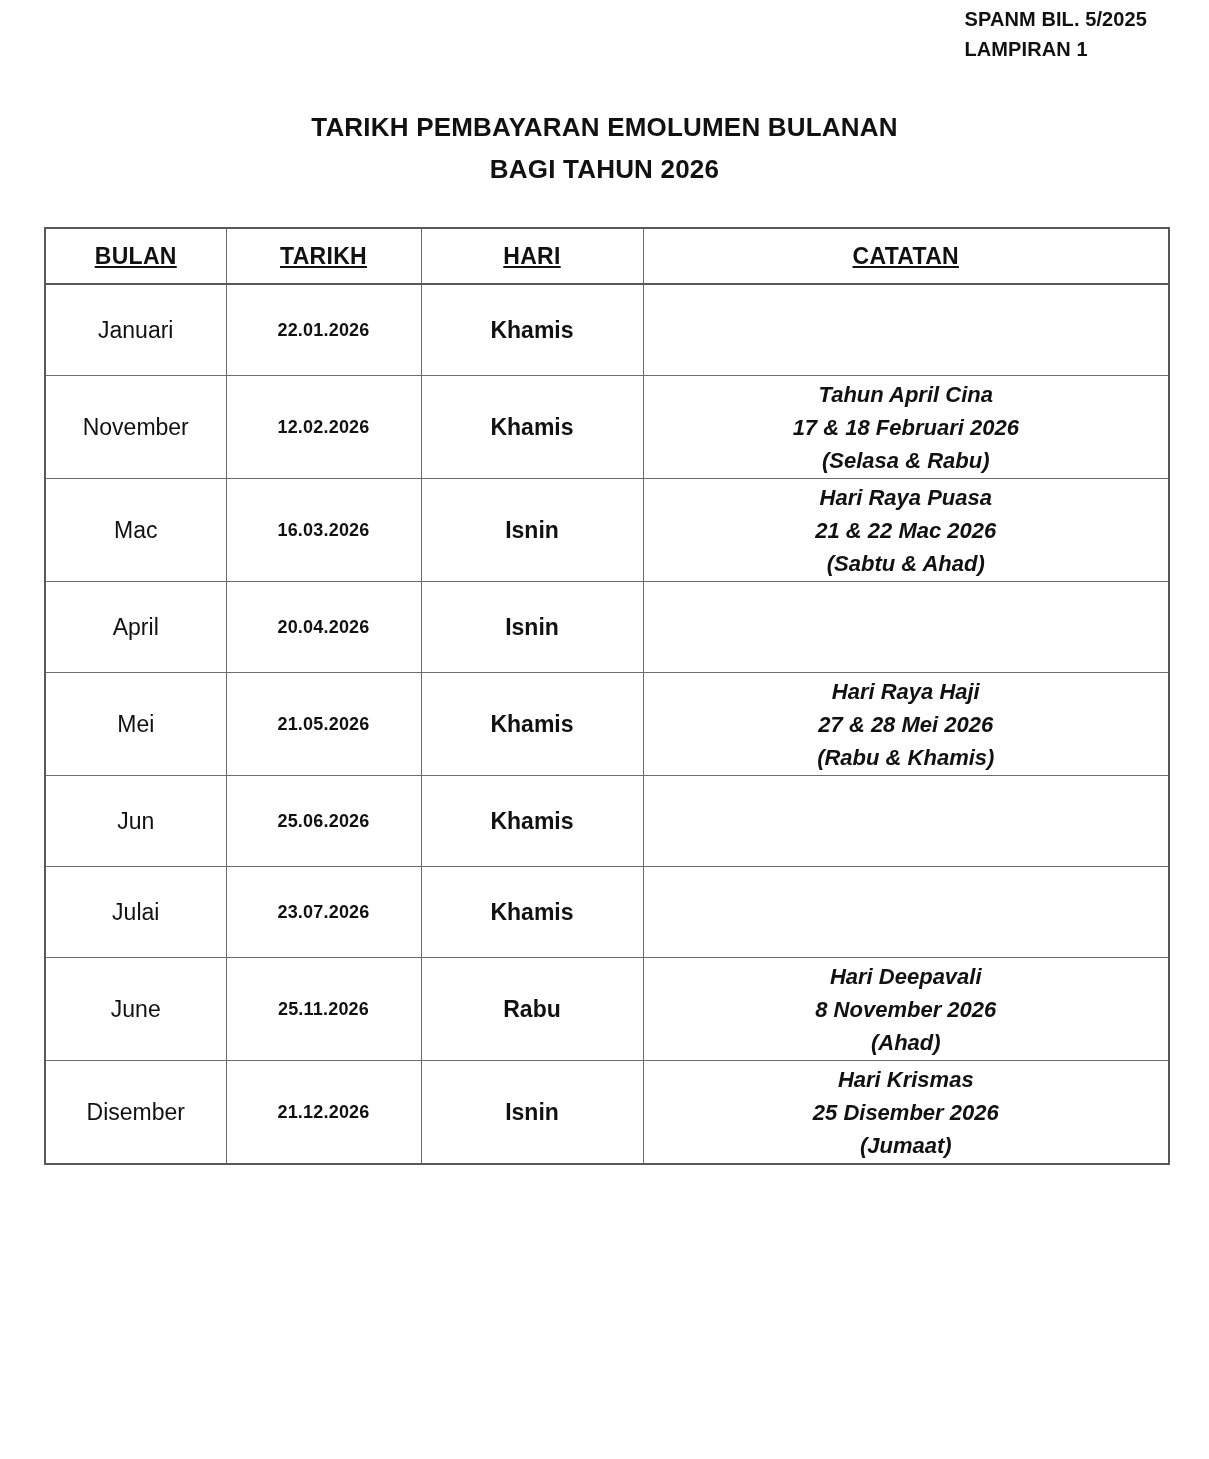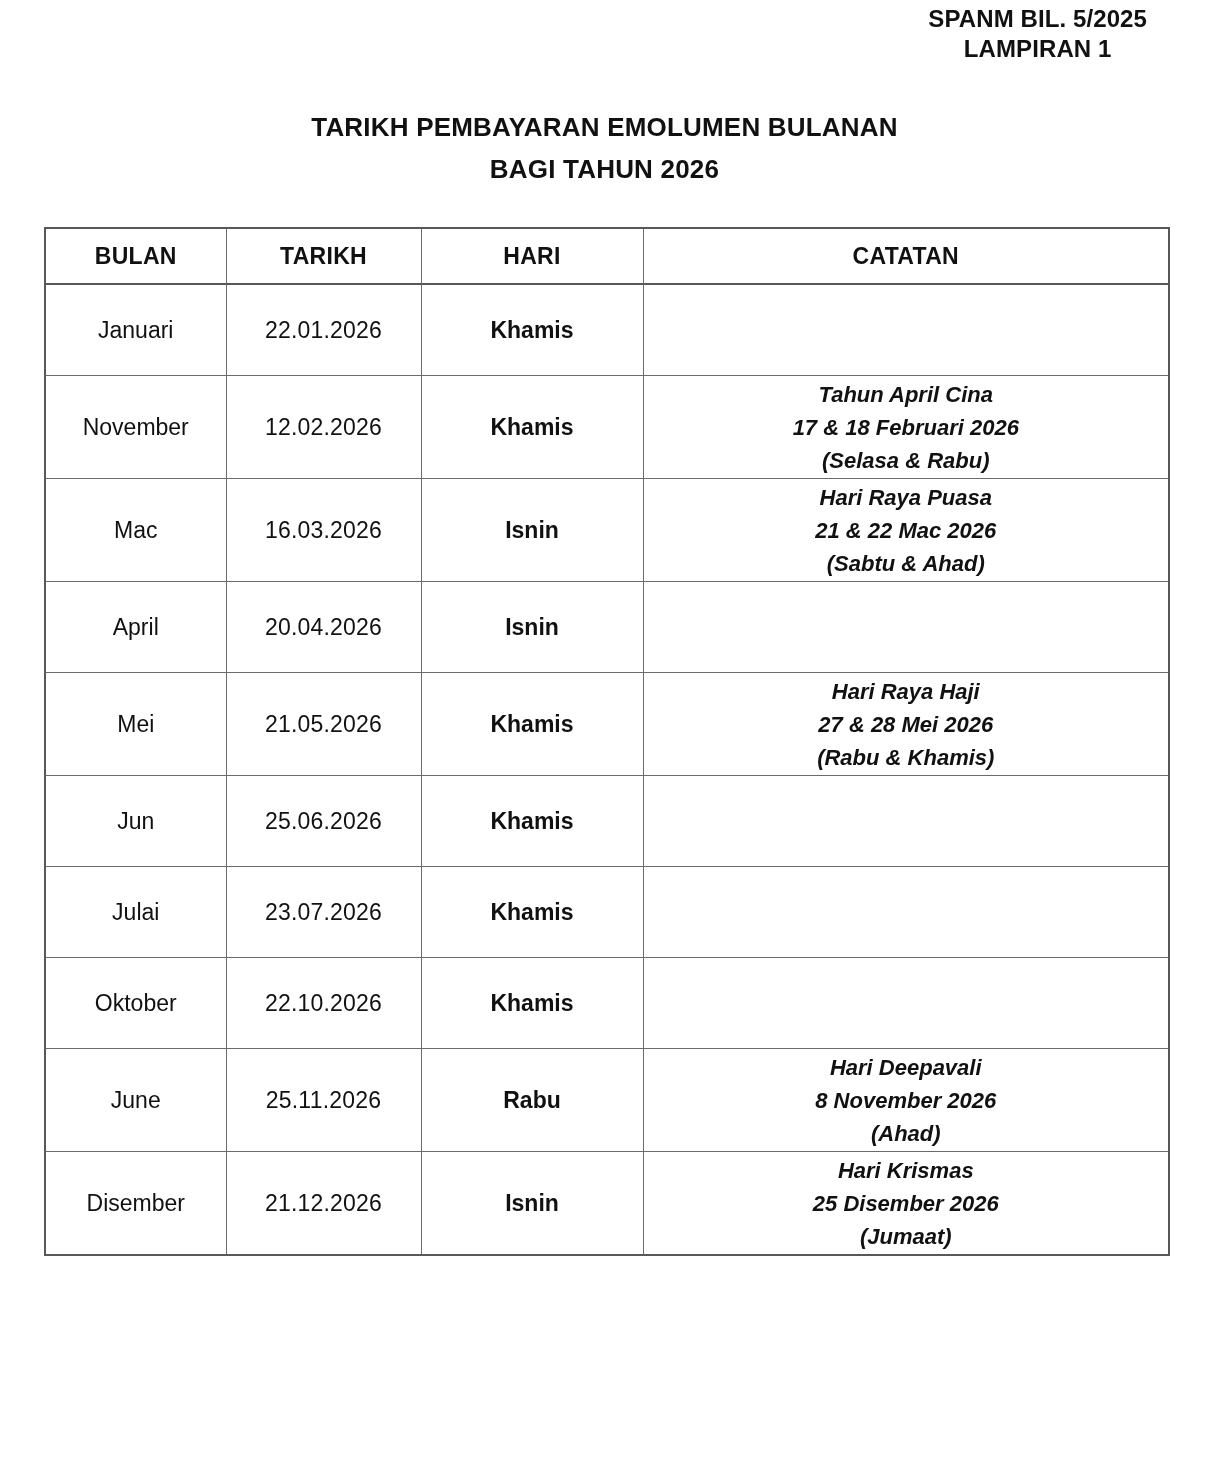--- a/index.html
+++ b/index.html
@@ -14,23 +14,23 @@
     font-family: "Liberation Sans", sans-serif;
     color: #111111;
     -webkit-font-smoothing: antialiased;
   }
 
   
   .doc-ref {
     position: absolute;
     top: 4px;
     right: 62px;
-    text-align: center;
-    font-weight: bold;
-    font-size: 24px;
+    text-align: left;
+    font-weight: bold;
+    font-size: 20px;
     line-height: 30px;
     letter-spacing: 0.1px;
   }
   .doc-ref div { white-space: nowrap; }
 
   
   .doc-title {
     position: absolute;
     top: 106px;
     left: 0;
@@ -68,29 +68,30 @@
     padding: 0 4px;
     background: #ffffff;
   }
 
   table.sched thead th {
     height: 54px;
     font-weight: bold;
     font-size: 23px;
     letter-spacing: 0.3px;
     border-bottom: 2px solid #57585a;
+    text-decoration: underline;
   }
 
   td.cell-bulan {
     font-weight: normal;
     font-size: 23px;
   }
   td.cell-tarikh {
-    font-weight: normal;
-    font-size: 23px;
+    font-weight: bold;
+    font-size: 18px;
     letter-spacing: 0.2px;
   }
   td.cell-hari {
     font-weight: bold;
     font-size: 23px;
   }
   td.cell-catatan {
     font-weight: bold;
     font-style: italic;
     font-size: 22px;
@@ -207,30 +208,20 @@
         <td class="cell-hari">Khamis</td>
         <td class="cell-catatan empty">
           <span class="note-line"></span>
           <span class="note-line"></span>
           <span class="note-line"></span>
         </td>
       </tr>
 
 
 
-      <tr class="r-plain">
-        <td class="cell-bulan">Oktober</td>
-        <td class="cell-tarikh">22.10.2026</td>
-        <td class="cell-hari">Khamis</td>
-        <td class="cell-catatan empty">
-          <span class="note-line"></span>
-          <span class="note-line"></span>
-          <span class="note-line"></span>
-        </td>
-      </tr>
 
       <tr class="r-note">
         <td class="cell-bulan">June</td>
         <td class="cell-tarikh">25.11.2026</td>
         <td class="cell-hari">Rabu</td>
         <td class="cell-catatan">
           <span class="note-line">Hari Deepavali</span>
           <span class="note-line">8 November 2026</span>
           <span class="note-line">(Ahad)</span>
         </td>

